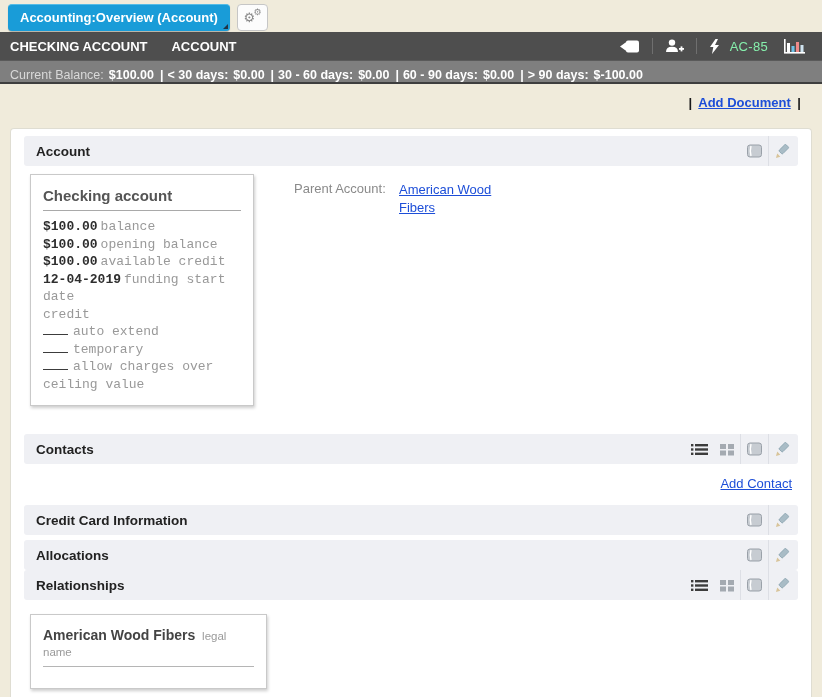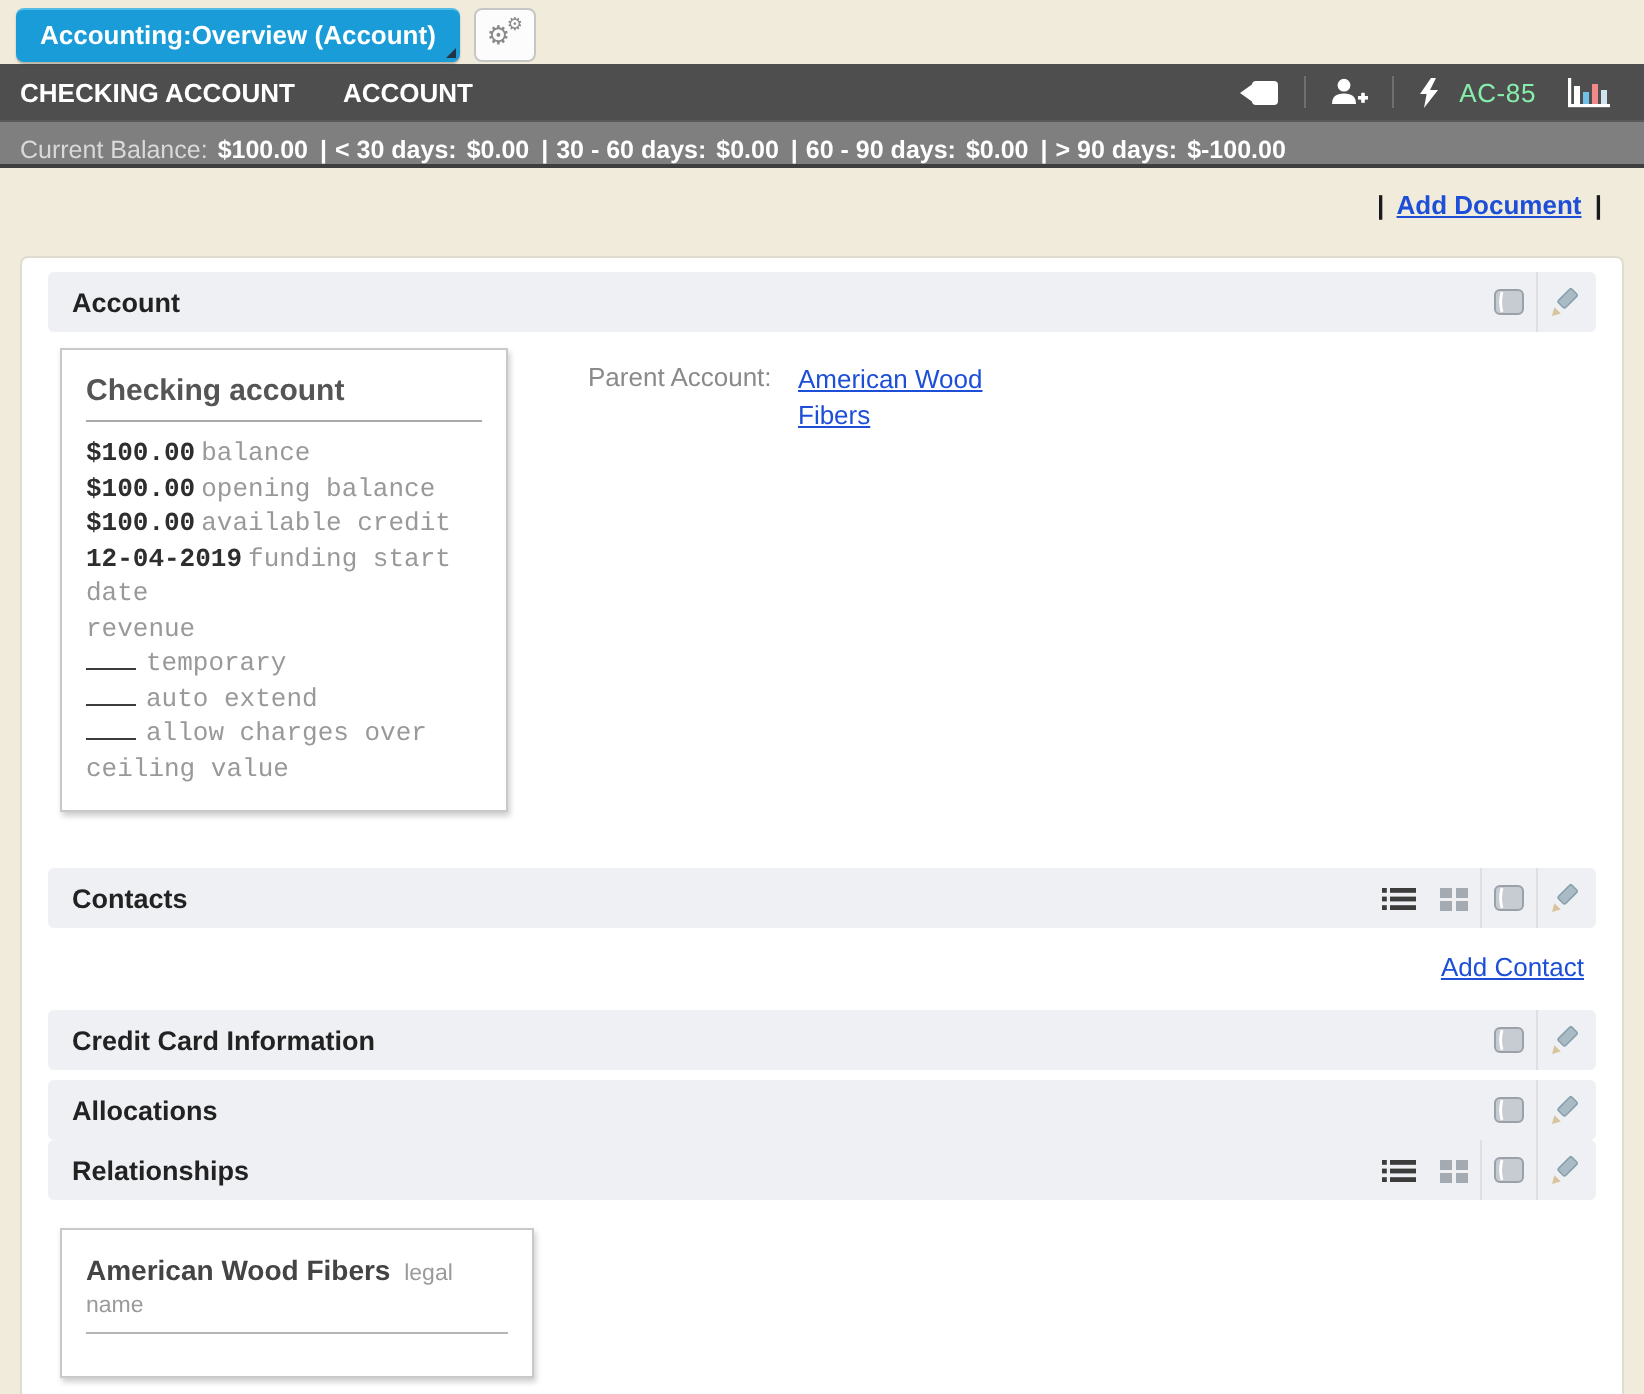--- a/index.html
+++ b/index.html
@@ -236,27 +236,27 @@
       <div class="field-row">
         <span class="field-value">$100.00</span><span>opening balance</span>
       </div>
       <div class="field-row">
         <span class="field-value">$100.00</span><span>available credit</span>
       </div>
       <div class="field-row">
         <span class="field-value">12-04-2019</span><span>funding start date</span>
       </div>
       <div class="field-row">
-        <span>revenue</span>
+        <span>credit</span>
+      </div>
+      <div class="field-row">
+        <span class="blank-line"></span><span>auto extend</span>
       </div>
       <div class="field-row">
         <span class="blank-line"></span><span>temporary</span>
-      </div>
-      <div class="field-row">
-        <span class="blank-line"></span><span>auto extend</span>
       </div>
       <div class="field-row">
         <span class="blank-line"></span><span>allow charges over ceiling value</span>
       </div>
     </div>
 
     <div class="parent-col">
       <span class="parent-label">Parent Account:</span>
       <span class="link parent-link">American Wood Fibers</span>
     </div>

